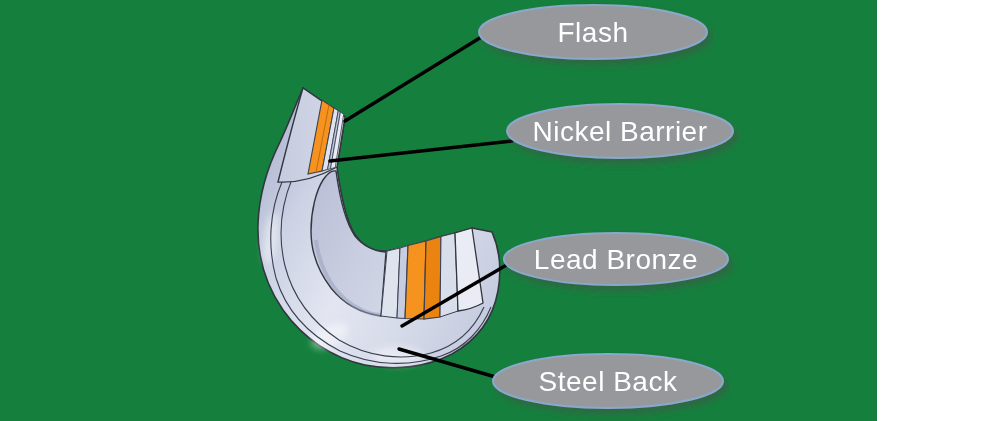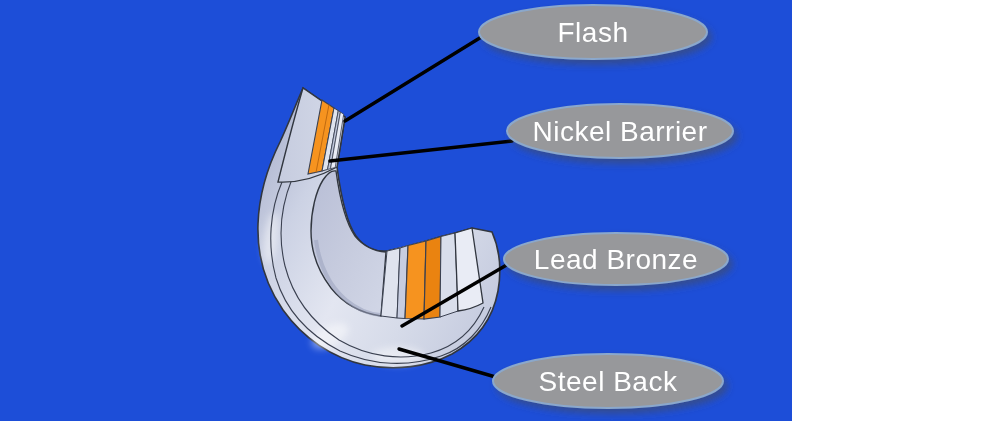--- a/index.html
+++ b/index.html
@@ -1,19 +1,19 @@
 <!DOCTYPE html>
 <html><head>
 <meta charset="utf-8">
 <style>
   html,body { margin:0; padding:0; background:#ffffff; }
   .stage {
     position:relative;
-    width:792px; height:421px;
-    background:#1d4ed8;
+    width:877px; height:421px;
+    background:#15803d;
     overflow:hidden;
     font-family:"Liberation Sans", sans-serif;
   }
   svg { display:block; }
   .thinline  { stroke:#3a4050; stroke-width:1.1; fill:none; }
   .leader    { stroke-width:3.4; stroke-linecap:round; }
   .callout-label {
     font-family:"Liberation Sans", sans-serif;
     font-size:28px;
     letter-spacing:0.5px;

